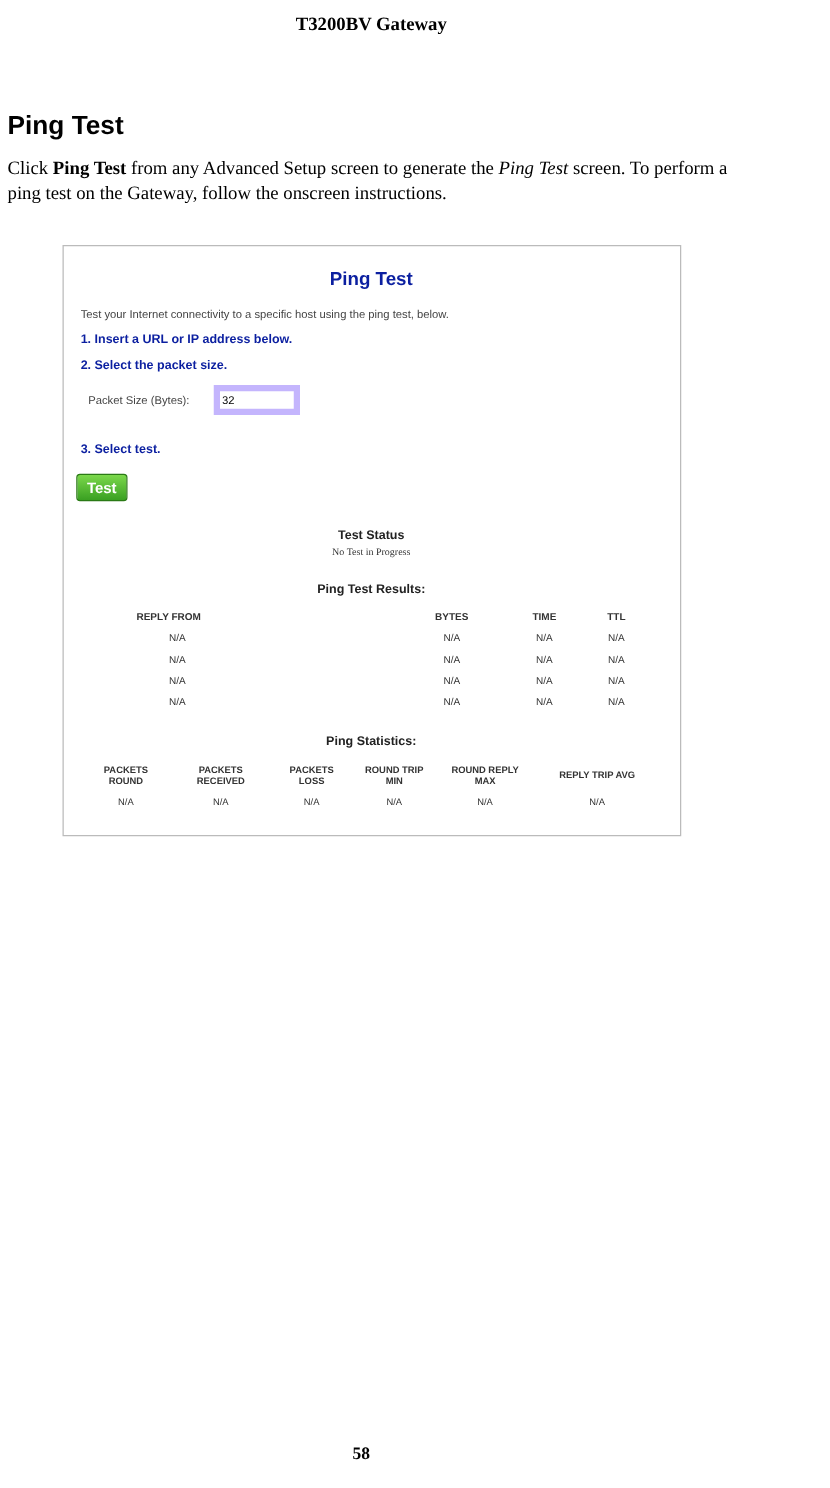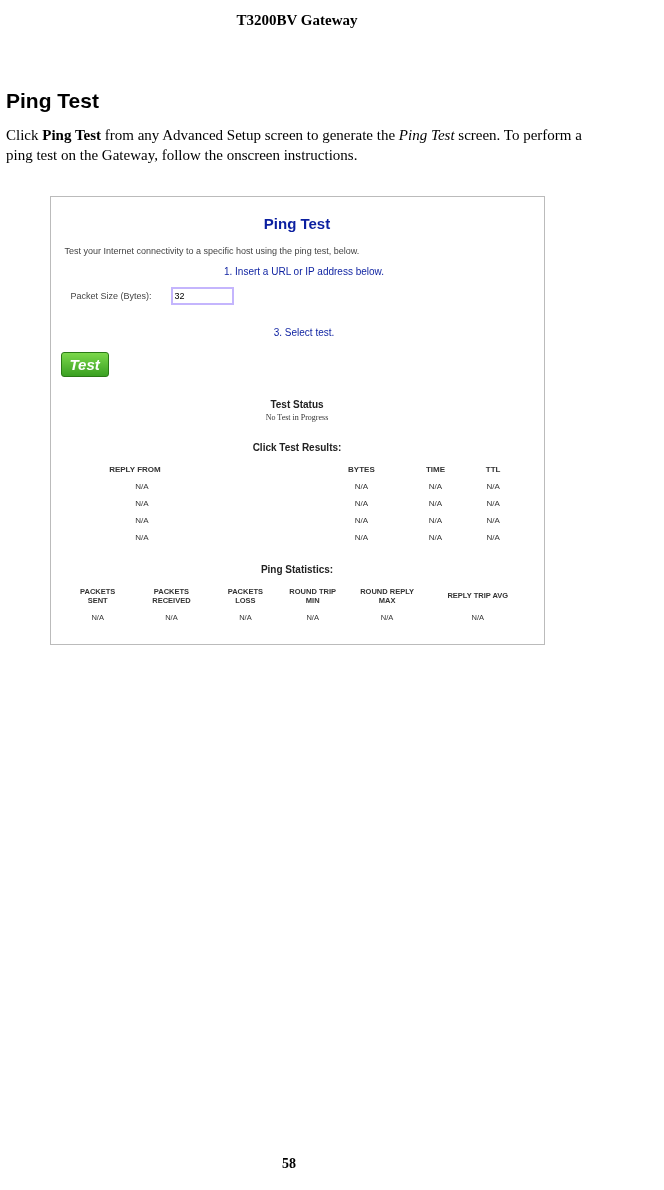--- a/index.html
+++ b/index.html
@@ -53,55 +53,53 @@
     color: #0b1fa0;
     margin-bottom: 14px;
   }
   .ss-sub {
     font-size: 9px;
     color: #444;
     margin: 0 0 10px 14px;
   }
   .ss-step {
     font-size: 10px;
-    font-weight: normal;
+    font-weight: bold;
     color: #0b1fa0;
     margin: 6px 0 10px 14px;
-    text-align: center;
   }
   .ss-row {
     display: flex;
     align-items: center;
     margin: 0 0 22px 20px;
     font-size: 9px;
     color: #444;
   }
   .ss-row label {
     width: 100px;
     color: #444;
   }
   .ss-input {
-    border: 2px solid #c4b5fd;
+    border: 5px solid #c4b5fd;
     height: 14px;
     font-size: 9px;
     padding: 0 2px;
   }
   .ss-input.url { width: 140px; }
   .ss-input.pkt { width: 55px; }
   .test-btn {
     display: inline-block;
     margin: 4px 0 16px 10px;
     background: linear-gradient(to bottom, #7bd84b, #3aa022);
     color: #fff;
-    font-size: 15px;
+    font-size: 12px;
     font-weight: bold;
     padding: 3px 8px;
     border-radius: 3px;
     border: 1px solid #2a7a15;
-    font-style: italic;
   }
   .ss-head-center {
     text-align: center;
     font-weight: bold;
     font-size: 10px;
     color: #222;
     margin: 6px 0 3px 0;
   }
   .ss-status {
     text-align: center;
@@ -173,32 +171,33 @@
     <span>Click </span><span class="bold">Ping Test</span><span> from any Advanced Setup screen to generate the </span><span class="ital">Ping Test</span><span> screen. To perform a ping test on the Gateway, follow the onscreen instructions.</span>
   </p>
 
   <div class="screenshot-outer">
 
     <div class="ss-title">Ping Test</div>
     <div class="ss-sub">Test your Internet connectivity to a specific host using the ping test, below.</div>
 
     <div class="ss-step">1. Insert a URL or IP address below.</div>
 
+    <div class="ss-step">2. Select the packet size.</div>
     <div class="ss-row">
       <label>Packet Size (Bytes):</label>
       <input type="text" class="ss-input pkt" value="32" style="">
     </div>
 
     <div class="ss-step">3. Select test.</div>
     <span class="test-btn">Test</span>
 
     <div class="ss-head-center">Test Status</div>
     <div class="ss-status">No Test in Progress</div>
 
-    <div class="ss-head-center">Click Test Results:</div>
+    <div class="ss-head-center">Ping Test Results:</div>
 
     <table class="results-table">
       <thead>
         <tr>
           <th class="reply" style="width:55%;">REPLY FROM</th>
           <th>BYTES</th>
           <th>TIME</th>
           <th>TTL</th>
         </tr>
       </thead>
@@ -228,21 +227,21 @@
           <td>N/A</td>
         </tr>
       </tbody>
     </table>
 
     <div class="ss-head-center">Ping Statistics:</div>
 
     <table class="stats-table">
       <thead>
         <tr>
-          <th>PACKETS SENT</th>
+          <th>PACKETS ROUND</th>
           <th>PACKETS RECEIVED</th>
           <th>PACKETS LOSS</th>
           <th>ROUND TRIP MIN</th>
           <th>ROUND REPLY MAX</th>
           <th style="width:22%;">REPLY TRIP AVG</th>
         </tr>
       </thead>
       <tbody>
         <tr>
           <td>N/A</td>

